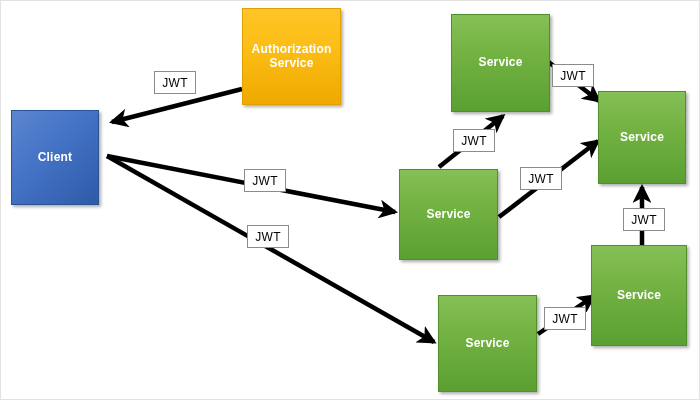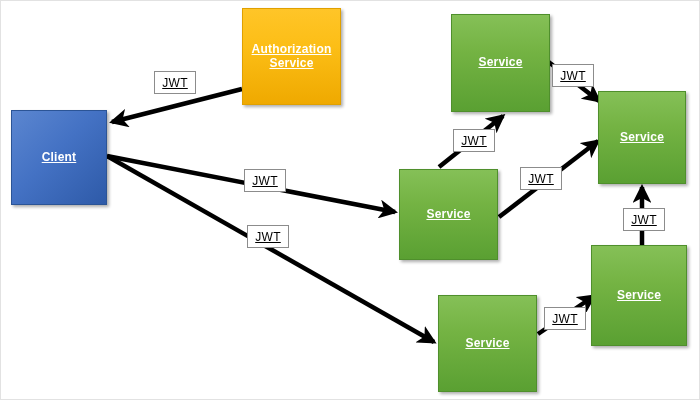--- a/index.html
+++ b/index.html
@@ -49,36 +49,34 @@
     background: linear-gradient(135deg, #5b86d0 0%, #4472c4 45%, #2e5aa8 100%);
     border: 1px solid #2b5496;
   }
   .node-orange {
     background: linear-gradient(to bottom, #ffc528 0%, #fcbe16 40%, #efa900 100%);
     border: 1px solid #e0a000;
   }
   .node-label {
     display: block;
     padding: 0 17px;
-    text-decoration: underline;
   }
   .jwt {
     position: absolute;
     box-sizing: border-box;
     background: #ffffff;
     border: 1px solid #8c8c8c;
     color: #000000;
     font-size: 12px;
     font-weight: normal;
     display: flex;
     align-items: center;
     justify-content: center;
     z-index: 3;
     letter-spacing: 0.3px;
-    text-decoration: underline;
   }
 </style>
 </head>
 <body>
 
 <div id="canvas">
 
   <svg id="edges" viewBox="0 0 700 400" xmlns="http://www.w3.org/2000/svg">
     <defs>
       <marker id="arrow" viewBox="0 0 10 10" refX="8.4" refY="5" markerWidth="4.2" markerHeight="4.2" orient="auto-start-reverse">
@@ -91,21 +89,21 @@
         <line x1="106" y1="155" x2="433" y2="341" stroke="#000000" stroke-width="4.5" marker-end="url(#arrow)"></line>
         <line x1="438" y1="166" x2="502" y2="115" stroke="#000000" stroke-width="4.5" marker-end="url(#arrow)"></line>
         <line x1="545" y1="59" x2="598" y2="100" stroke="#000000" stroke-width="4.5" marker-end="url(#arrow)"></line>
         <line x1="498" y1="216" x2="597" y2="140" stroke="#000000" stroke-width="4.5" marker-end="url(#arrow)"></line>
         <line x1="641" y1="244" x2="641" y2="186" stroke="#000000" stroke-width="4.5" marker-end="url(#arrow)"></line>
         <line x1="537" y1="333" x2="593" y2="295" stroke="#000000" stroke-width="4.5" marker-end="url(#arrow)"></line>
       </g>
   </svg>
 
   <div id="node-layer">
-      <div class="node node-blue" style="left: 10px; top: 109px; width: 96px; height: 95px;">
+      <div class="node node-blue" style="left: 10px; top: 109px; width: 88px; height: 95px;">
         <span class="node-label">Client</span>
       </div>
       <div class="node node-orange" style="left: 241px; top: 7px; width: 99px; height: 97px;">
         <span class="node-label">Authorization Service</span>
       </div>
       <div class="node node-green" style="left: 450px; top: 13px; width: 99px; height: 98px;">
         <span class="node-label">Service</span>
       </div>
       <div class="node node-green" style="left: 597px; top: 90px; width: 88px; height: 93px;">
         <span class="node-label">Service</span>

